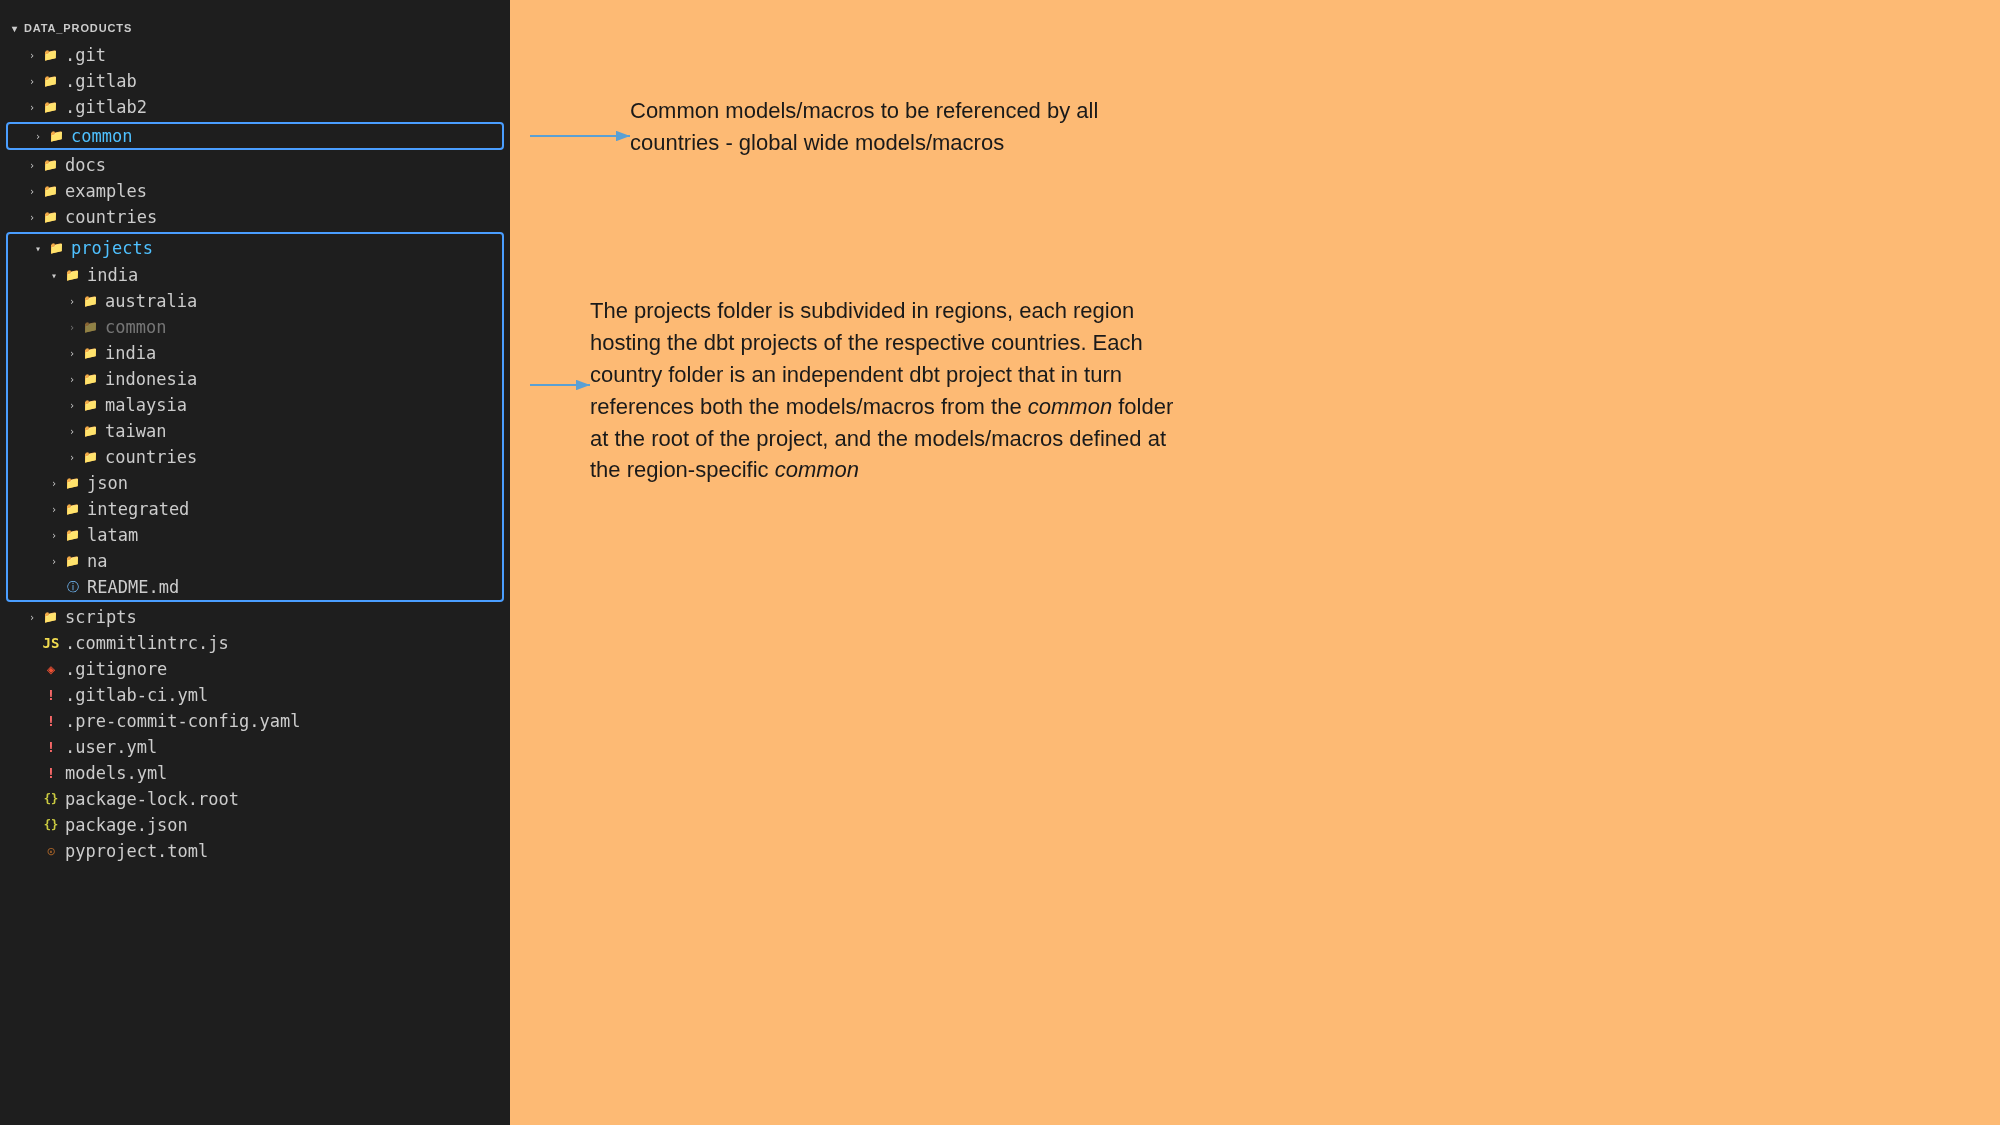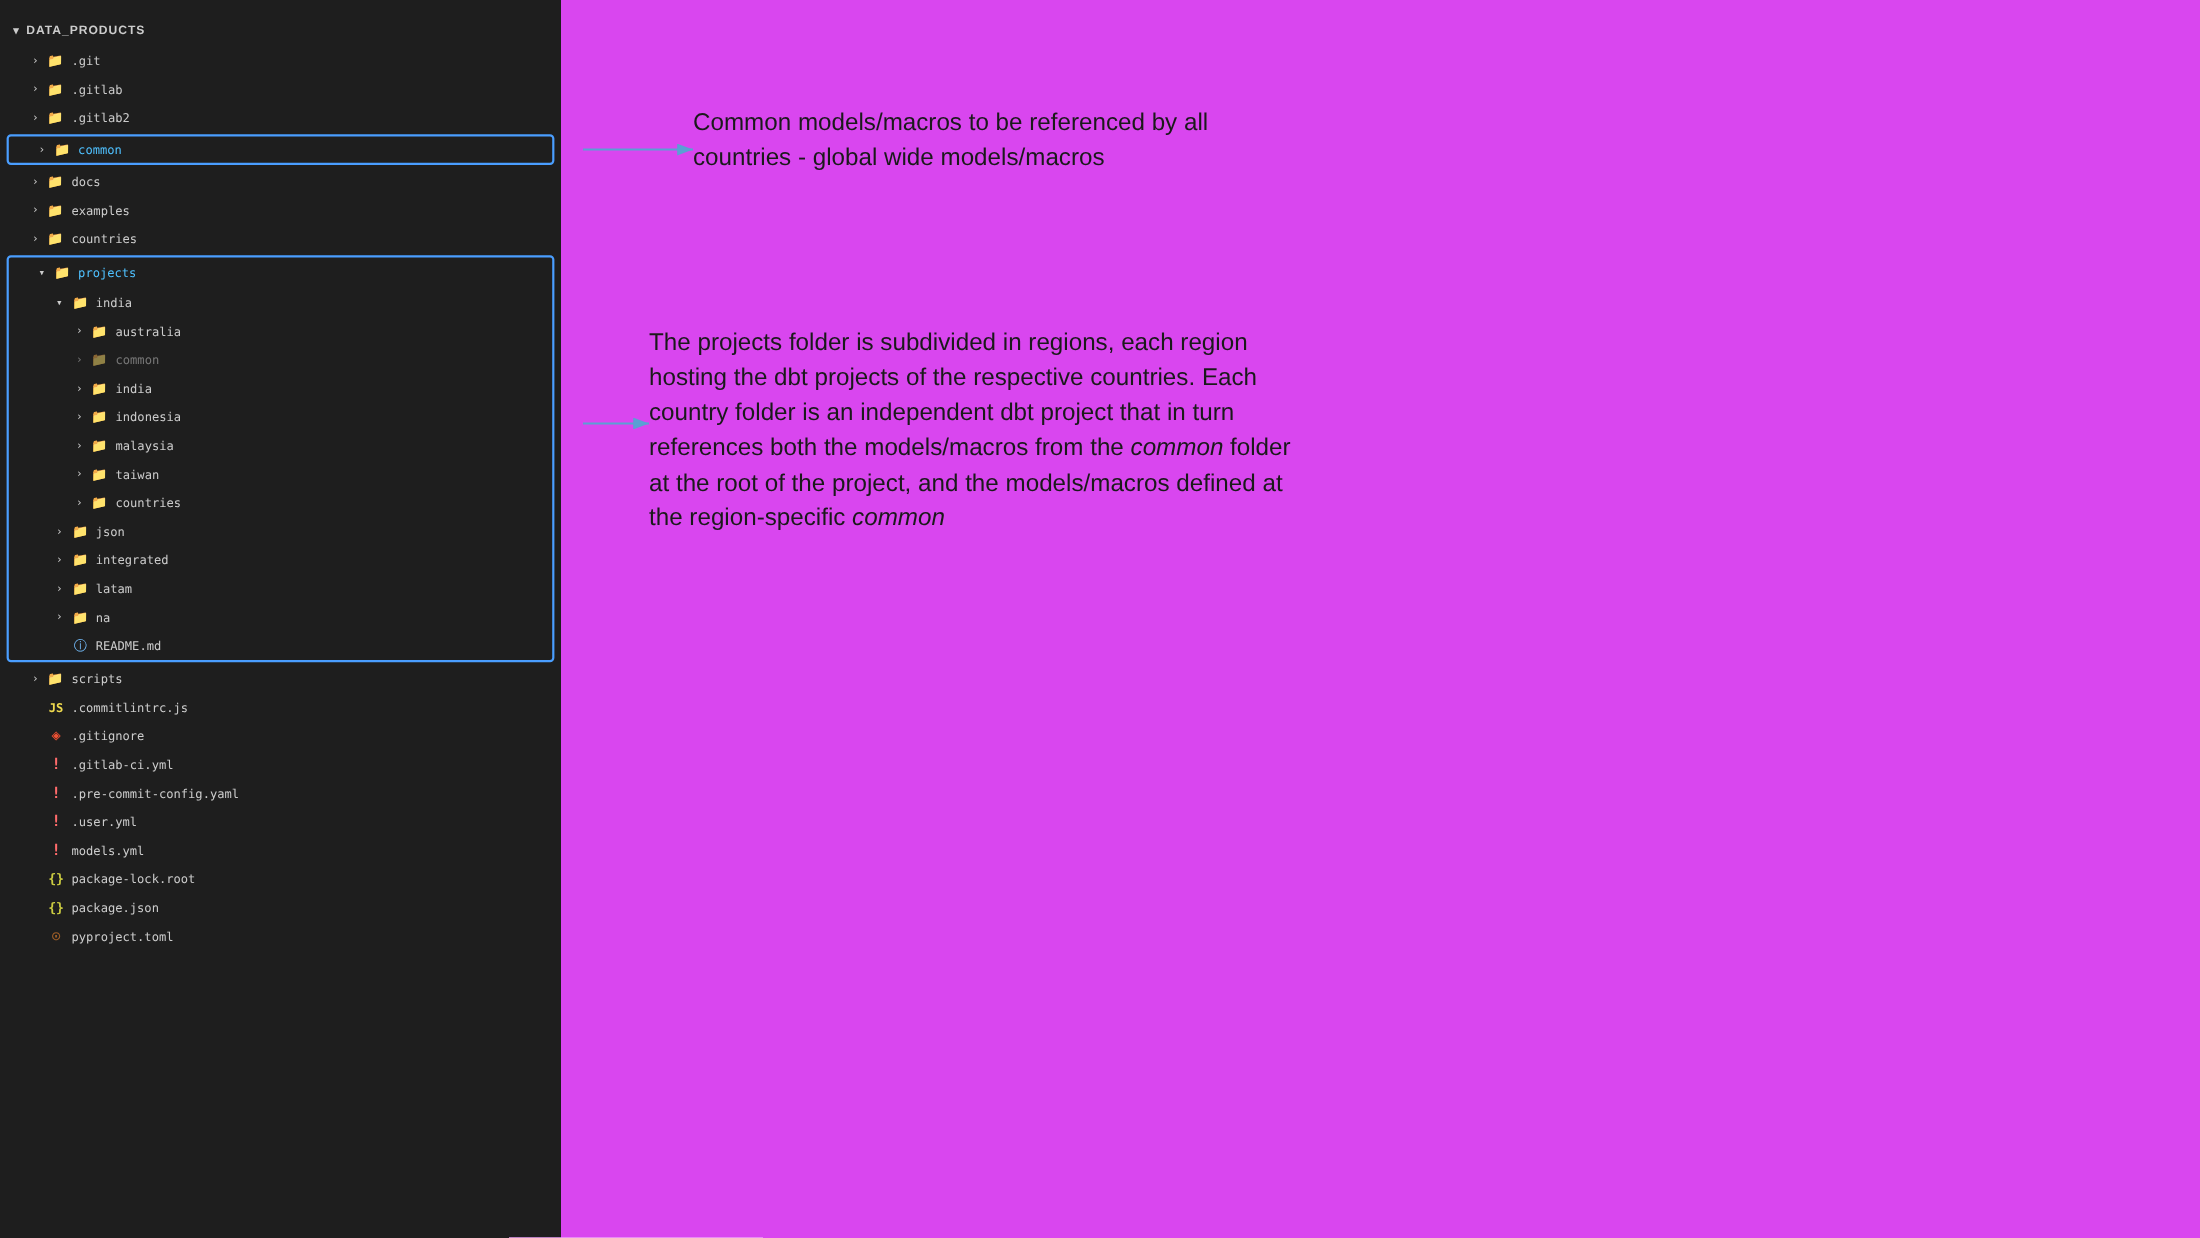--- a/index.html
+++ b/index.html
@@ -51,21 +51,21 @@
       height: 18px;
       display: inline-flex;
       align-items: center;
       justify-content: center;
       margin-right: 5px;
       font-size: 12px;
       flex-shrink: 0;
     }
 
     .tree-item .label {
-      font-size: 11px;
+      font-size: 17px;
     }
     .indent-1 { padding-left: 24px; }
 
     
     .root-label {
       color: #cccccc;
       font-size: 11px;
       font-weight: 700;
       letter-spacing: 0.08em;
       text-transform: uppercase;
@@ -75,21 +75,21 @@
       gap: 4px;
     }
 
     
     .folder-icon { color: #dcb67a; }
 
     
     .annotation-panel {
       flex: 1;
       height: 1125px;
-      background: #d946ef;
+      background: #fdba74;
       position: relative;
       padding: 20px;
     }
 
     .annotation {
       position: absolute;
       font-size: 22px;
       line-height: 1.45;
       color: #1a1a1a;
       max-width: 540px;
@@ -262,21 +262,21 @@
   </div>
 
   <div class="tree-item indent-1">
     <span class="chevron">›</span>
     <span class="icon folder-icon">📁</span>
     <span class="label">scripts</span>
   </div>
 
   <div class="tree-item indent-1">
     <span class="chevron" style="width:16px;display:inline-block;"></span>
-    <span class="icon" style="color:#f0db4f; font-size:11px; font-weight:bold;">JS</span>
+    <span class="icon" style="color:#f0db4f; font-size:14px; font-weight:bold;">JS</span>
     <span class="label">.commitlintrc.js</span>
   </div>
 
   <div class="tree-item indent-1">
     <span class="chevron" style="width:16px;display:inline-block;"></span>
     <span class="icon" style="color:#f05133; font-size:14px;">◈</span>
     <span class="label">.gitignore</span>
   </div>
 
   <div class="tree-item indent-1">

